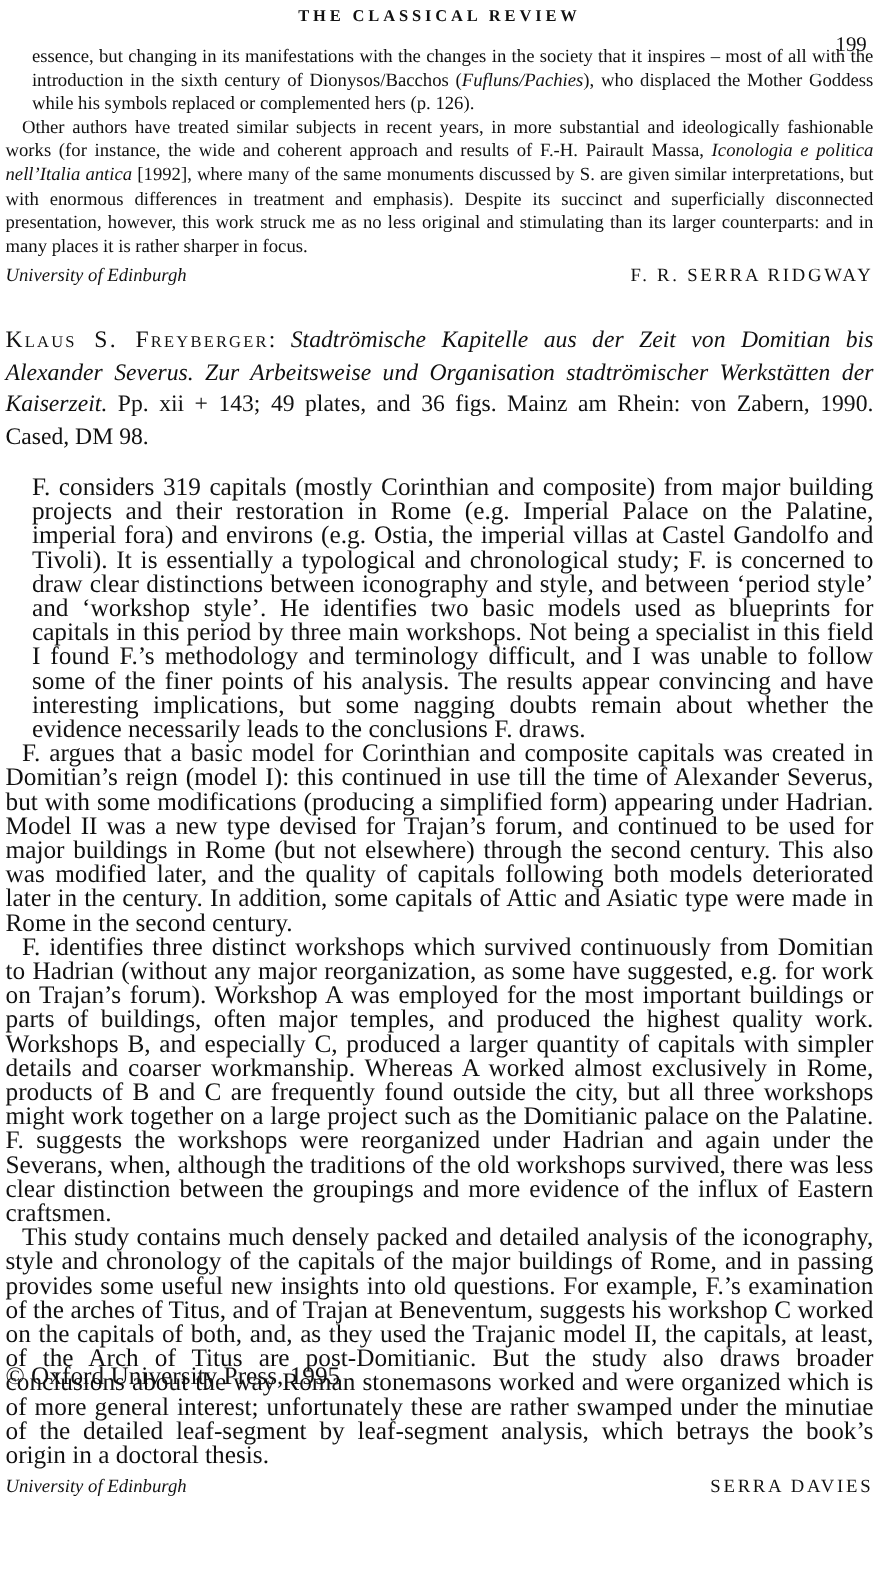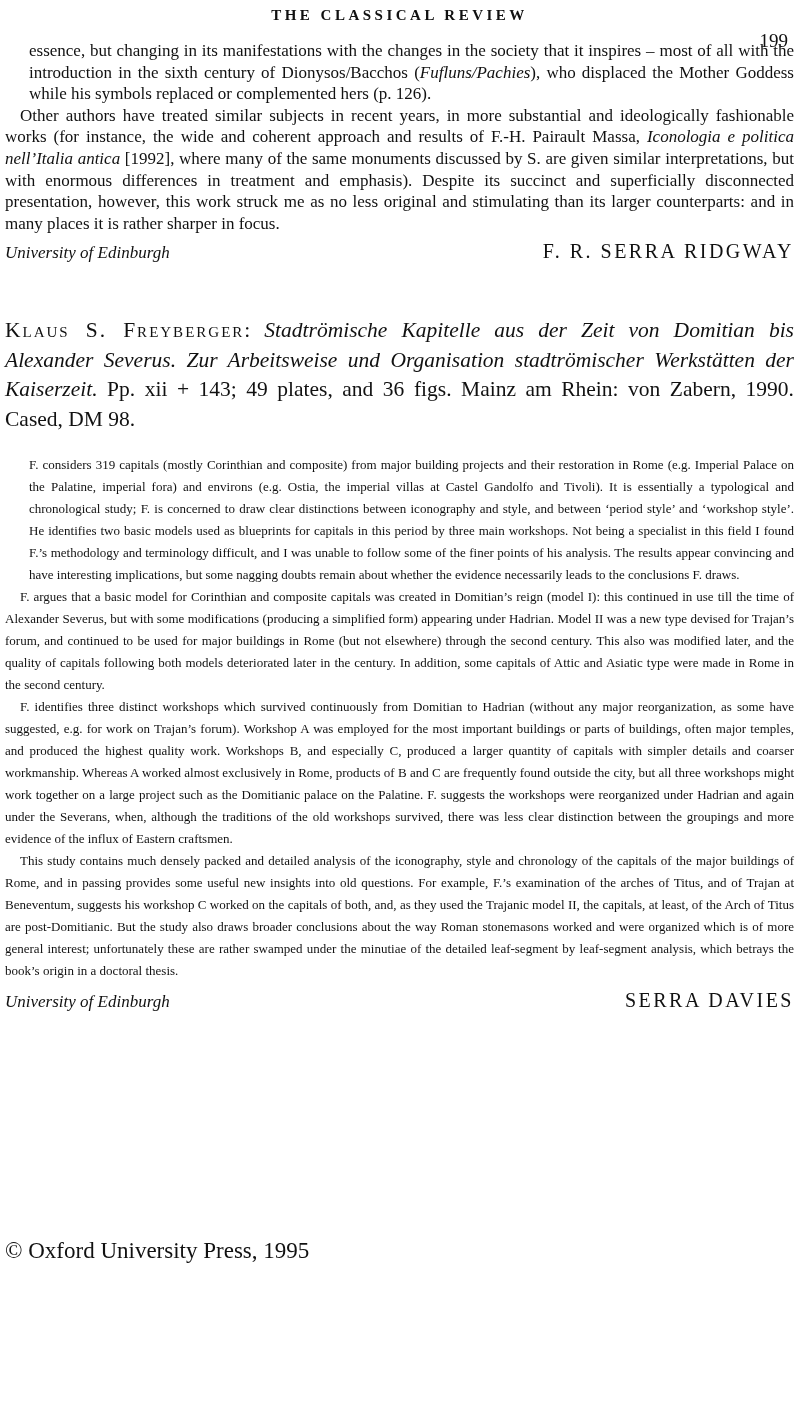--- a/index.html
+++ b/index.html
@@ -18,30 +18,30 @@
     text-align: center; font-size: 15px; letter-spacing: 3.5px;
     font-weight: bold; white-space: nowrap;
   }
   .page-number { position: absolute; right: 6px; top: 0; font-size: 19px; margin-top: 25px; }
 
   
   .paras p { margin: 0; text-align: justify; text-indent: 15px; }
   .paras p:first-child { text-indent: 0; margin-left: 24px; }
 
   .review-prev-body { margin-top: 11px; font-size: 17px; line-height: 21.6px; }
-  .review-body { margin-top: 20px; font-size: 13px; line-height: 22px; }
+  .review-body { margin-top: 20px; font-size: 23px; line-height: 22px; }
 
   .attribution { display: flex; justify-content: space-between; align-items: baseline; }
   .attribution-1 { margin-top: 6px; }
   .attribution-2 { margin-top: 7px; }
   .affiliation { font-style: italic; font-size: 17px; text-align: center; }
-  .reviewer { font-size: 20px; letter-spacing: 2.5px; white-space: nowrap; }
+  .reviewer { font-size: 17px; letter-spacing: 2.5px; white-space: nowrap; }
 
   .review-heading {
-    margin-top: 53px; font-size: 21.5px; line-height: 29.5px; text-align: justify;
+    margin-top: 34px; font-size: 21.5px; line-height: 29.5px; text-align: justify;
   }
 
   .s-i { font-style: italic; }
   .s-sc { font-variant: small-caps; letter-spacing: 2px; }
 
   .copyright { position: absolute; left: 5px; bottom: 8px; font-size: 23px; margin-top: 40px; }
 </style>
 </head>
 <body>
 

